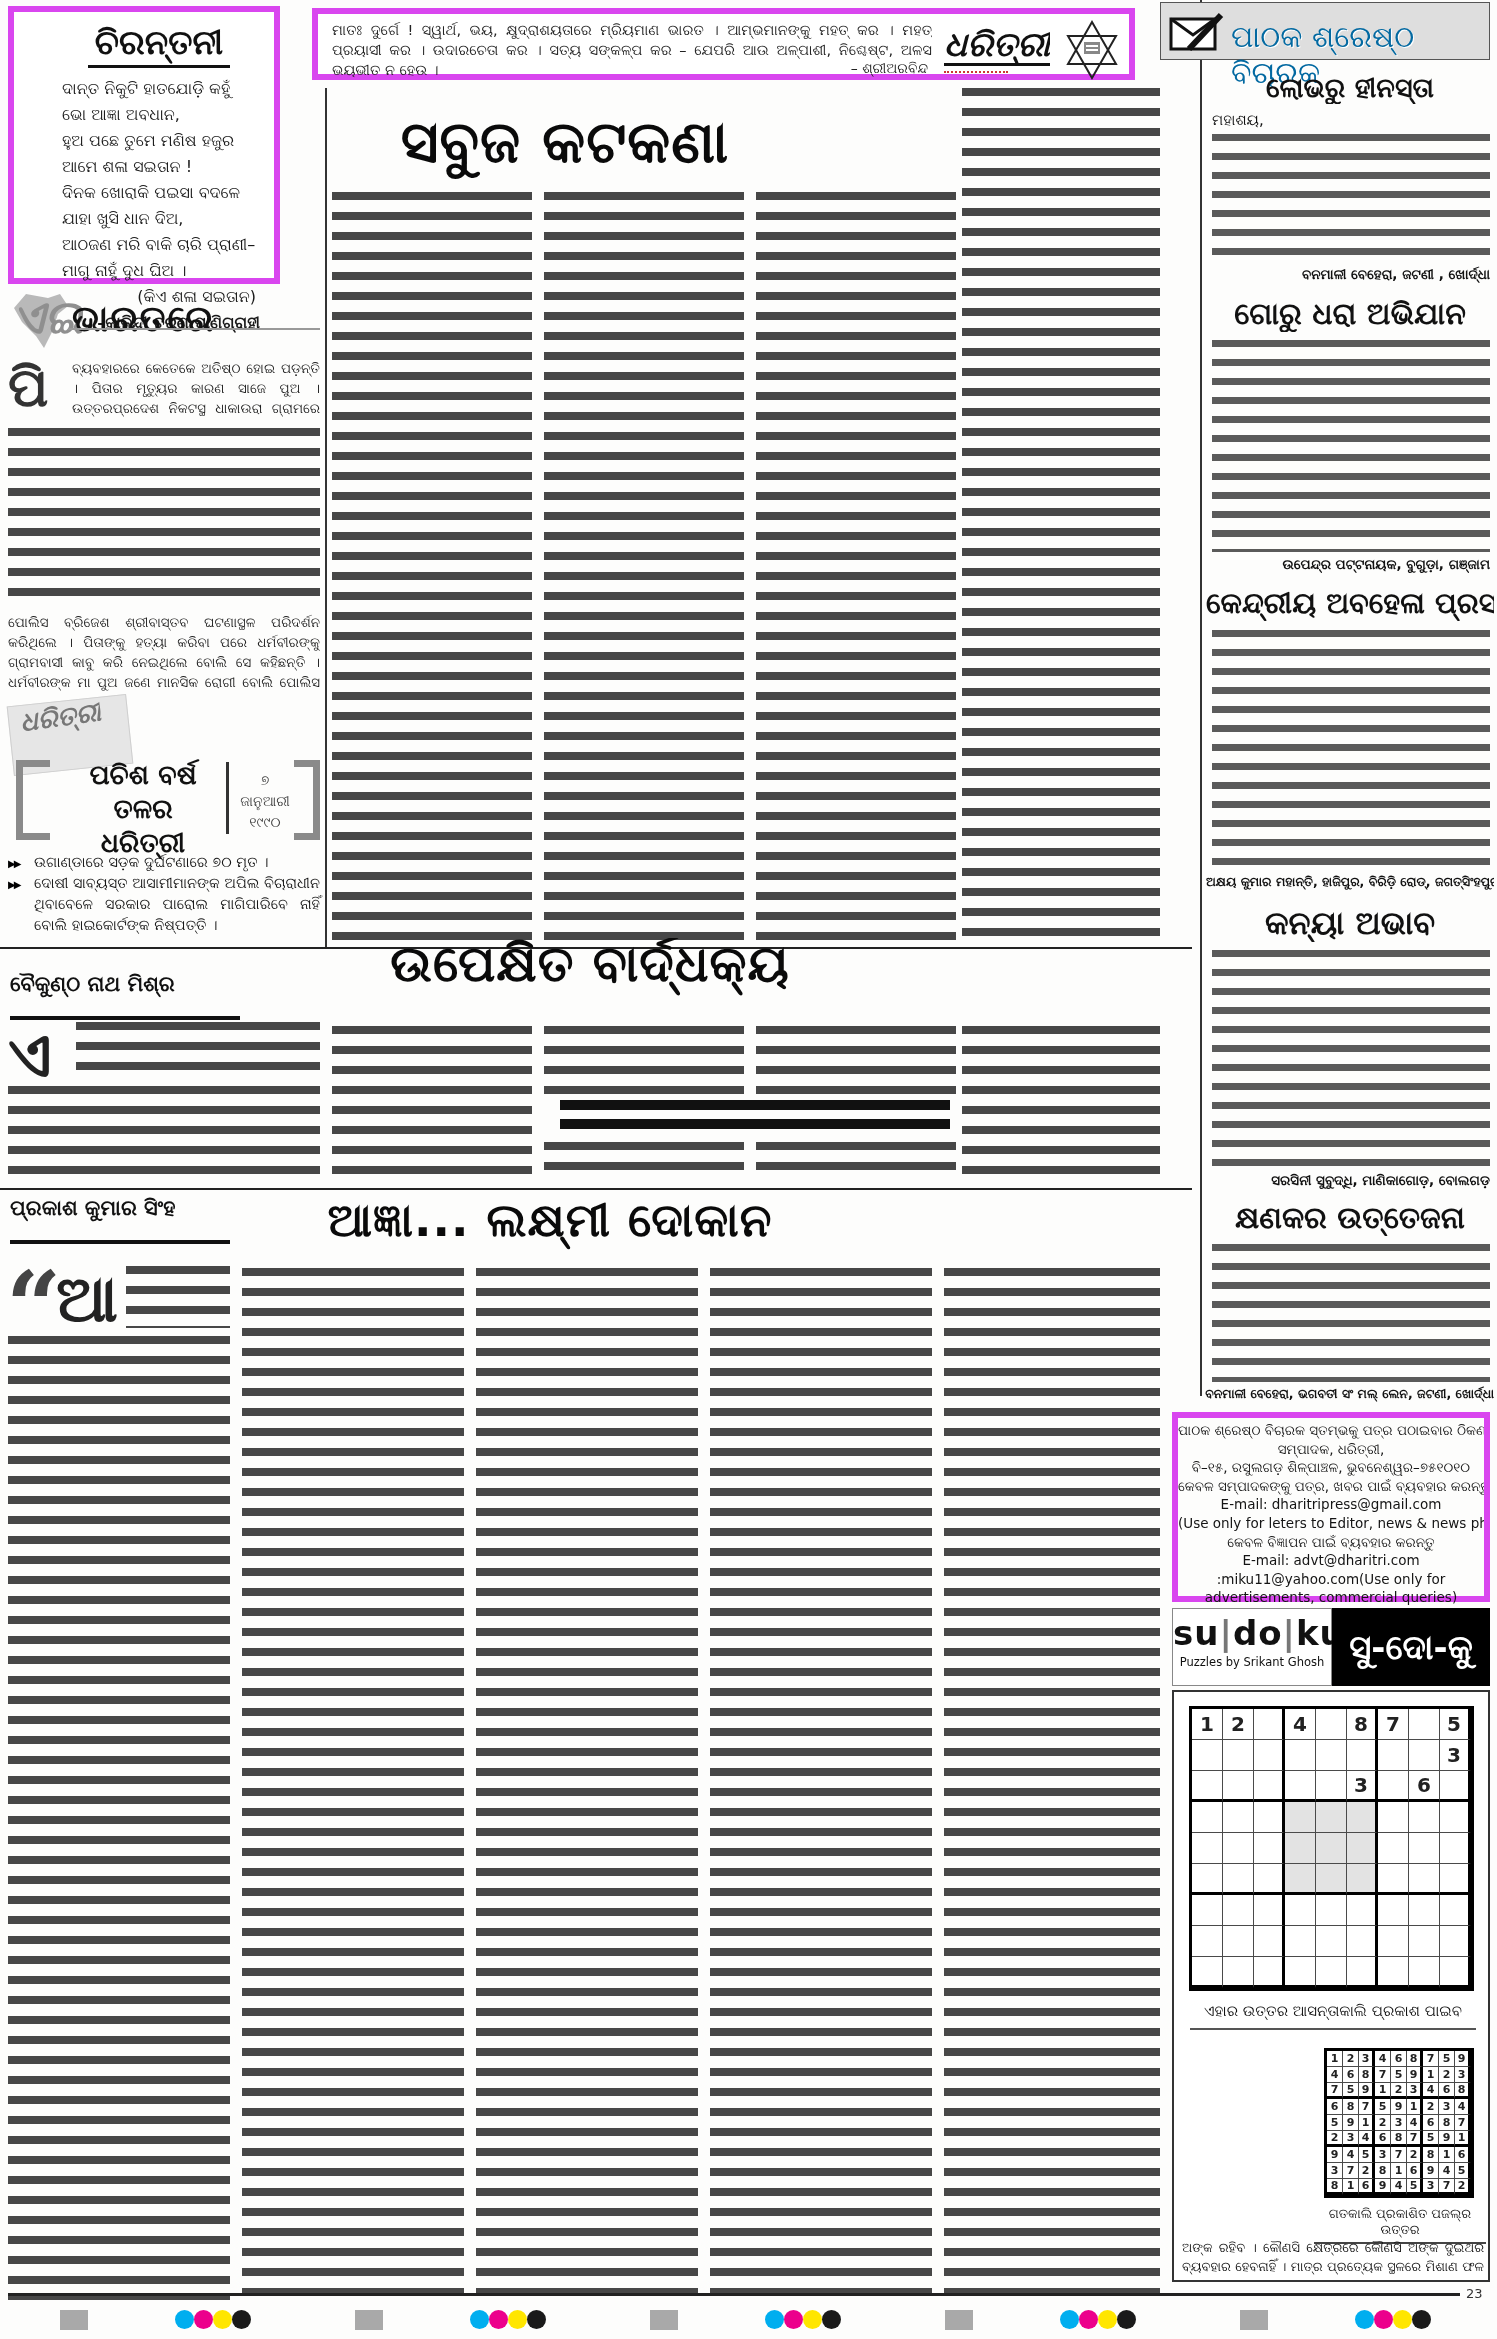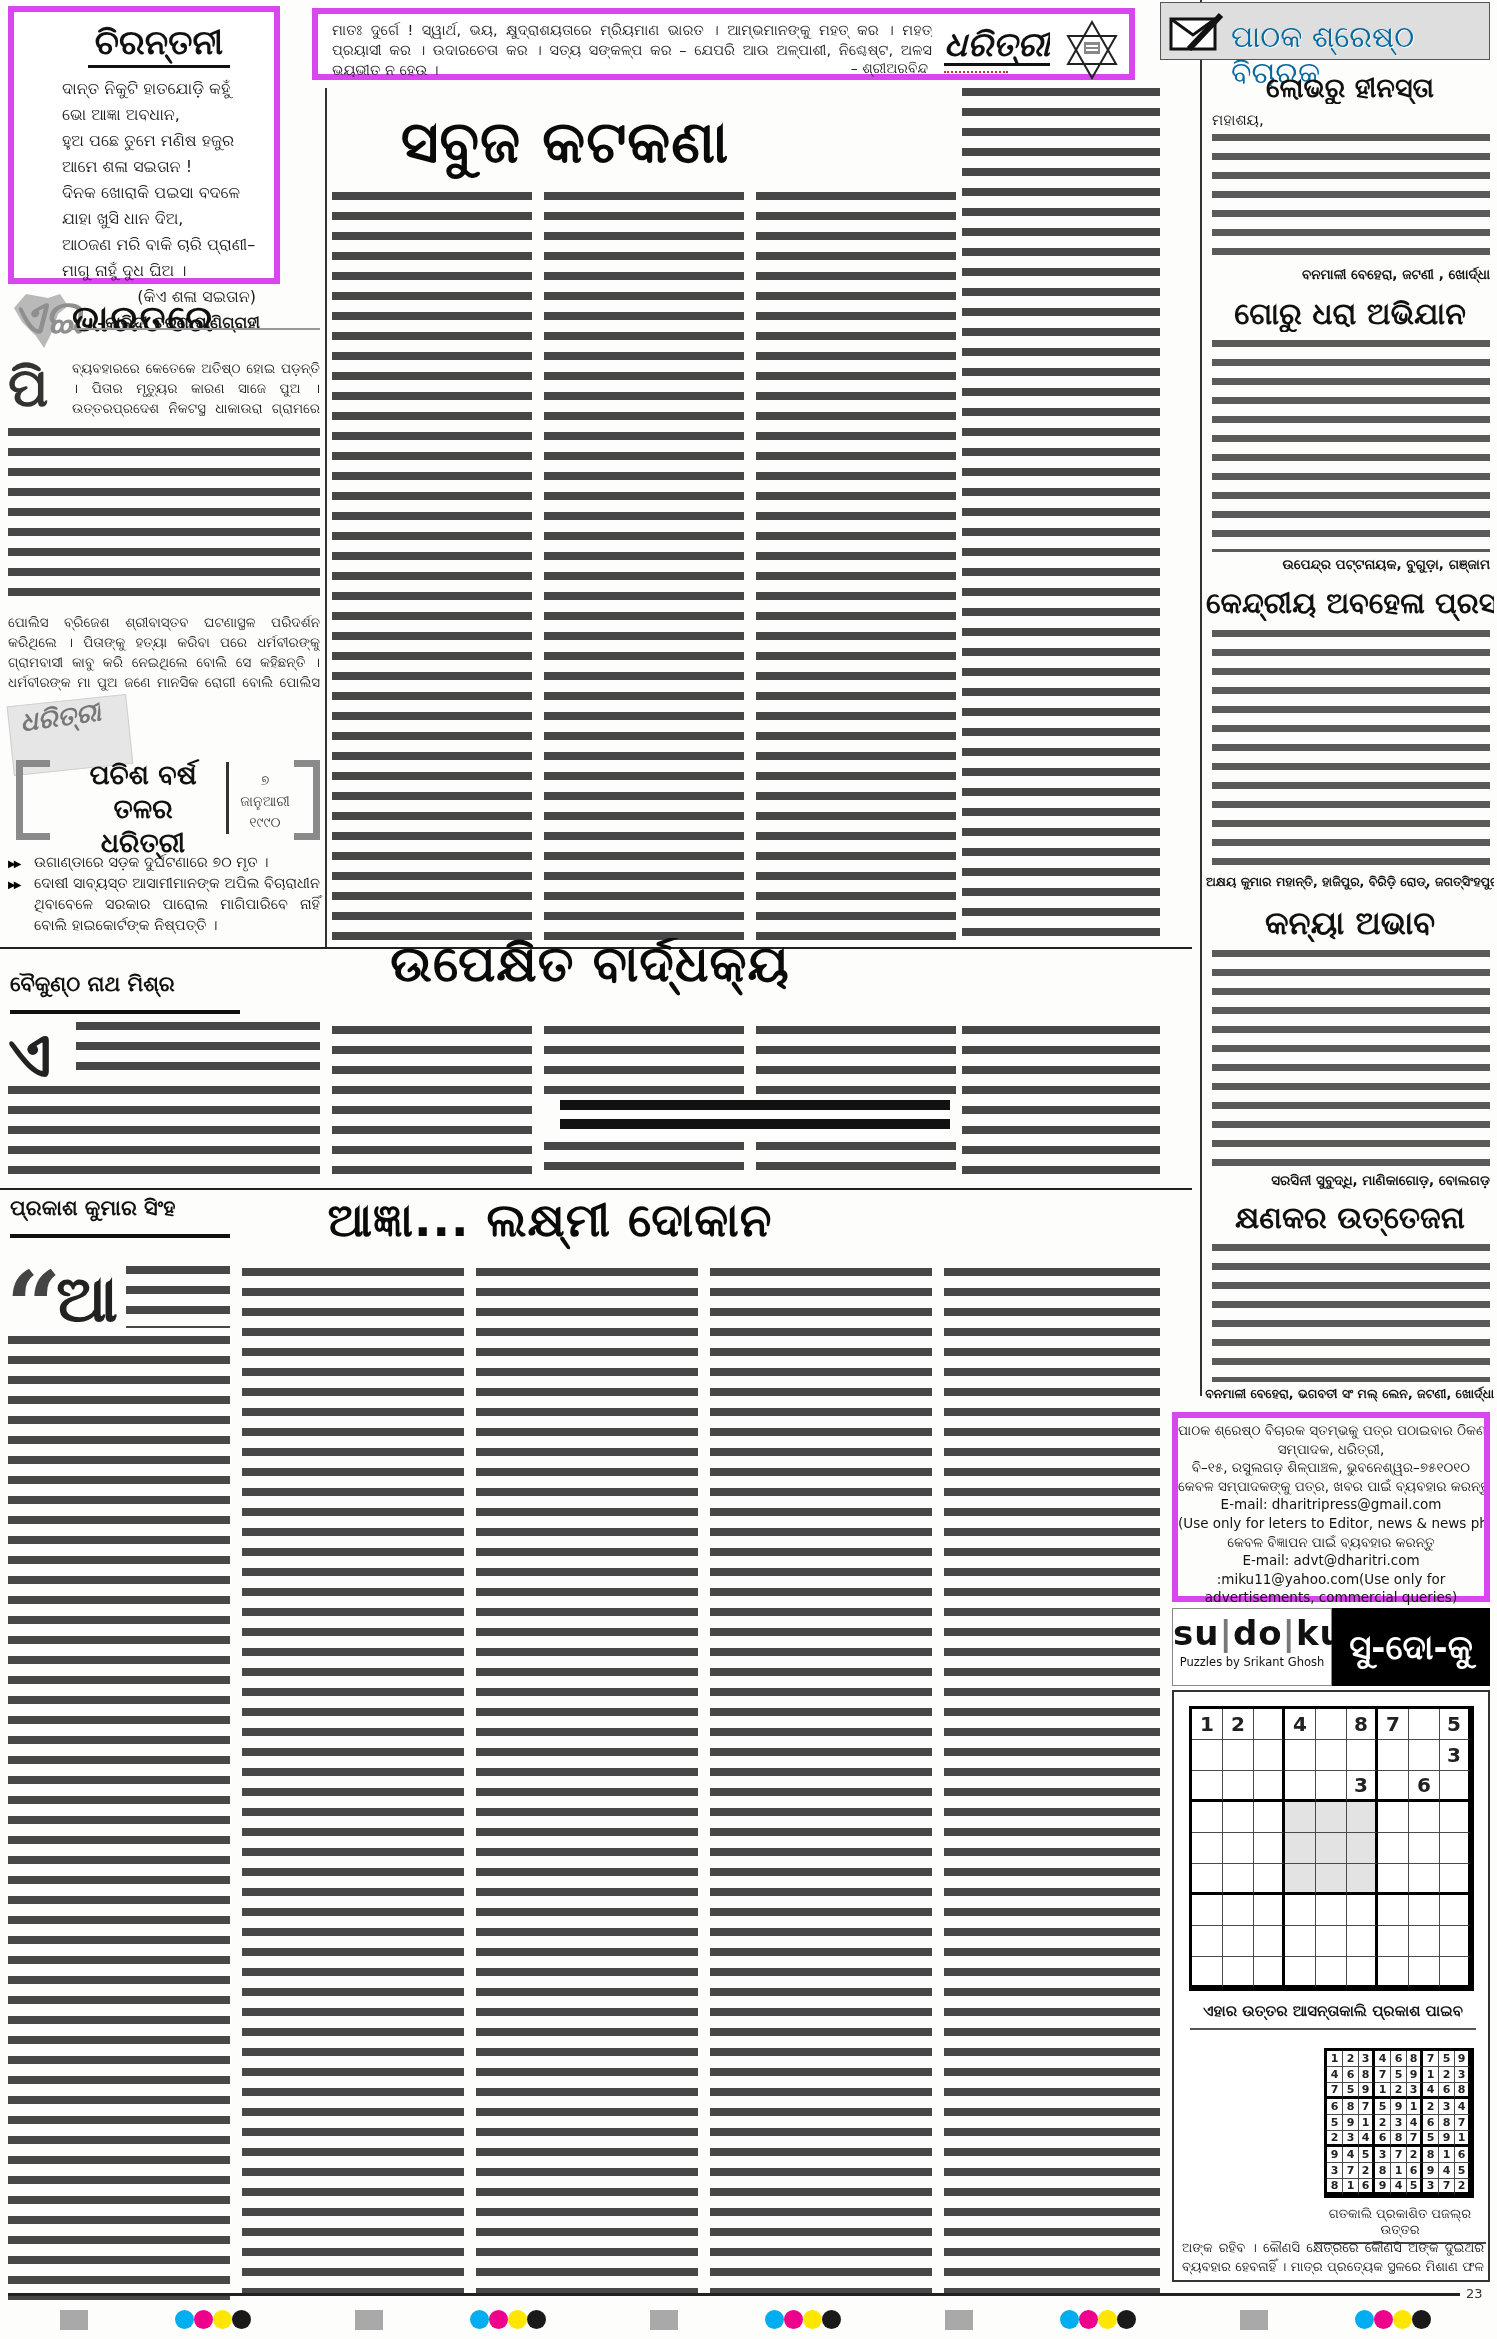--- a/index.html
+++ b/index.html
@@ -6,21 +6,21 @@
   body{width:1497px;height:2339px;position:relative;background:#fdfdfc;color:#111;
        font-family:"DejaVu Sans",sans-serif;overflow:hidden}
   .abs{position:absolute;box-sizing:border-box}
   .sim{background:repeating-linear-gradient(to bottom,#474747 0 8px,#fdfdfc 8px 20px)}
   .sim-light{background:repeating-linear-gradient(to bottom,#5a5a5a 0 7px,#fdfdfc 7px 19px)}
   .sim-bold{background:repeating-linear-gradient(to bottom,#111 0 10px,#fdfdfc 10px 19px)}
   .rule-h{background:#222}
   .rule-v{background:#333}
   .odia{overflow:hidden}
   .headline{font-weight:bold;color:#0a0a0a;text-align:center;letter-spacing:1px;line-height:1.05;overflow:hidden}
-  .byline{font-weight:bold;font-size:21px;border-bottom:4px solid #111;padding-bottom:14px;overflow:hidden;white-space:nowrap}
+  .byline{font-weight:bold;font-size:21px;border-bottom:4px solid #111;padding-bottom:20px;overflow:hidden;white-space:nowrap}
   .excerpt{font-size:13.5px;line-height:20px;text-align:justify;color:#1c1c1c;overflow:hidden}
   .letter-head{font-weight:bold;font-size:27px;text-align:center;overflow:hidden;white-space:nowrap}
   .signature{font-weight:bold;font-size:13.5px;text-align:right;overflow:hidden;white-space:nowrap}
   .poem-line{font-size:16px;line-height:26px;color:#1a1a1a;white-space:nowrap;overflow:hidden}
   .bullet{font-size:14.5px;line-height:21px;color:#151515;padding-left:26px;position:relative;text-align:justify}
   .bullet::before{content:"\25B6\25B6";position:absolute;left:0;top:1px;font-size:10px;letter-spacing:-2px;color:#000}
   .contact-line{font-size:13.5px;line-height:18.6px;text-align:center;color:#141414;white-space:nowrap;overflow:hidden}
   .sgrid{display:grid;border:3px solid #000;background:#fff}
   .sgrid .cell{display:flex;align-items:center;justify-content:center;
       border-right:1px solid #4a4a4a;border-bottom:1px solid #4a4a4a;font-weight:bold;color:#222}
@@ -276,21 +276,21 @@
       <div class="cell bb"></div>
       <div class="cell bb"></div>
       <div class="cell br bb"></div>
       <div class="cell bb"></div>
       <div class="cell bb"></div>
       <div class="cell br bb"></div>
       <div class="cell bb"></div>
       <div class="cell bb"></div>
       <div class="cell br bb"></div>
     </div>
-  <div class="abs odia" style="left:0;top:310px;width:318px;text-align:center;font-size:15px;font-weight:bold">ଏହାର ଉତ୍ତର ଆସନ୍ତାକାଲି ପ୍ରକାଶ ପାଇବ</div>
+  <div class="abs odia" style="left:0;top:310px;width:318px;text-align:center;font-size:15px;font-weight:normal">ଏହାର ଉତ୍ତର ଆସନ୍ତାକାଲି ପ୍ରକାଶ ପାଇବ</div>
   <div class="abs rule-h" style="left:16px;top:336px;width:286px;height:2px;background:#555"></div>
   <div id="solution-grid" class="sgrid abs" style="left:150px;top:356px">
       <div class="cell">1</div>
       <div class="cell">2</div>
       <div class="cell br">3</div>
       <div class="cell">4</div>
       <div class="cell">6</div>
       <div class="cell br">8</div>
       <div class="cell">7</div>
       <div class="cell">5</div>

